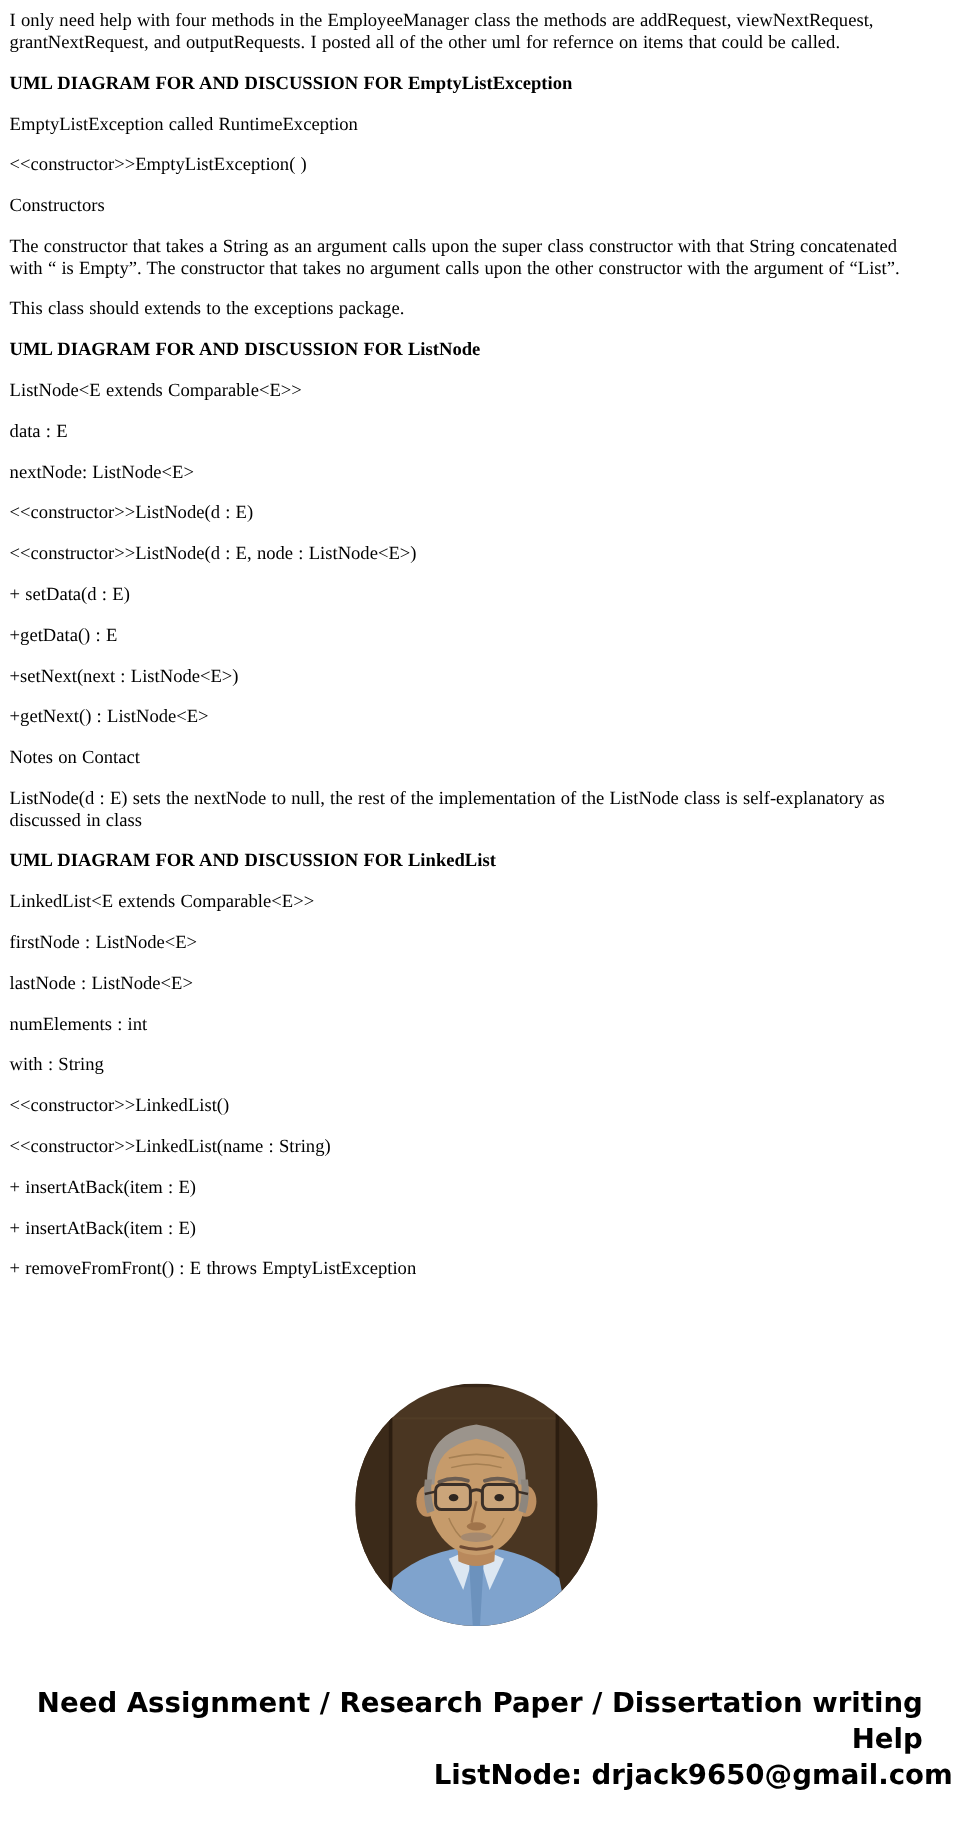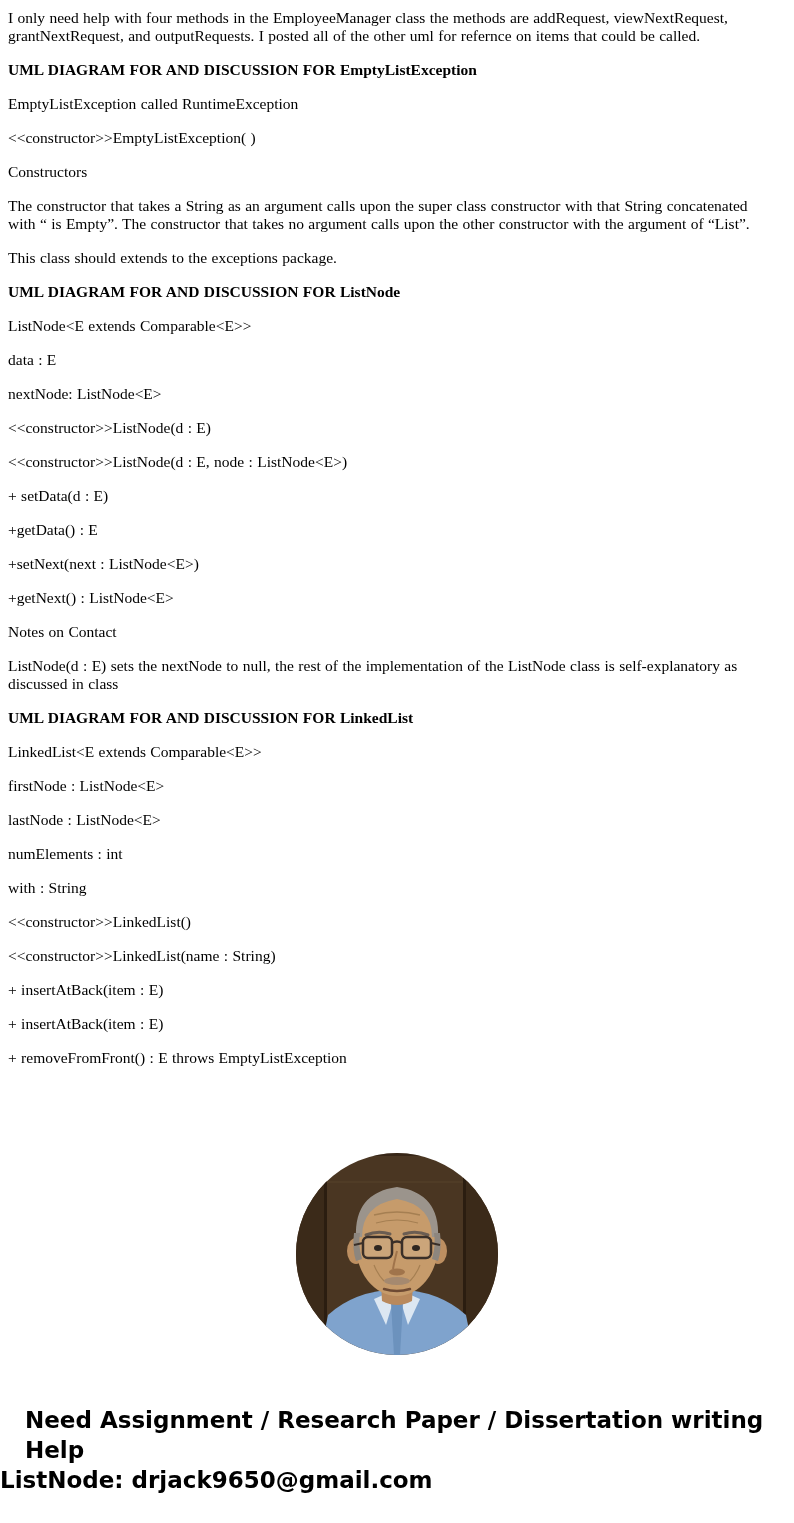--- a/index.html
+++ b/index.html
@@ -29,21 +29,21 @@
   }
   .avatar {
     width: 202px; height: 202px;
     border-radius: 50%;
     overflow: hidden;
     flex: 0 0 auto;
   }
   .avatar svg { display: block; }
   .footer {
     margin-top: 50px;
-    text-align: left;
+    text-align: right;
     font-family: "DejaVu Sans", sans-serif;
     font-weight: bold;
     font-size: 23px;
     line-height: 30px;
     color: #000000;
   }
   .footer-line1 { max-width: 744px; margin: 0 auto; }
 </style>
 </head>
 <body>

